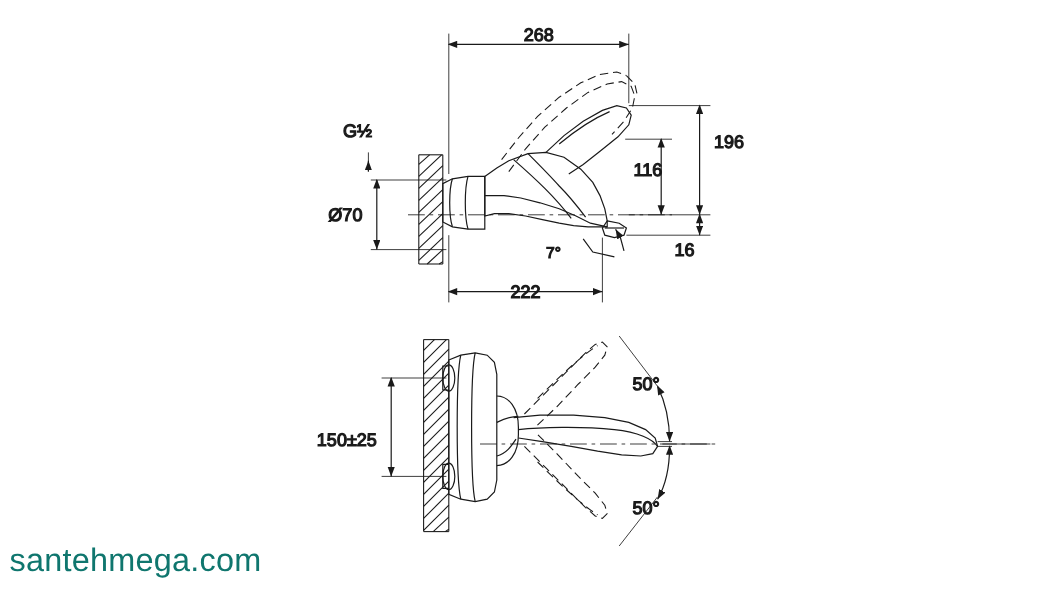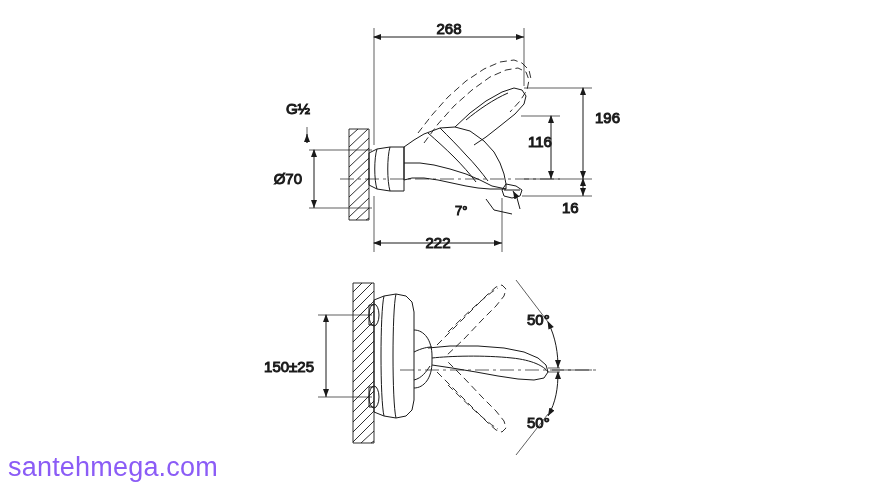--- a/index.html
+++ b/index.html
@@ -37,21 +37,21 @@
     font-family: "Liberation Sans", sans-serif;
     font-size: 13px;
     fill: #1a1a1a;
   }
   .watermark {
     position: absolute;
     left: 8px;
     top: 452px;
     font-family: "Liberation Sans", sans-serif;
     font-size: 27px;
-    color: #8b5cf6;
+    color: #0f766e;
     letter-spacing: 0.2px;
     white-space: nowrap;
   }
 </style>
 </head>
 <body>
 
 <div id="stage">
 
   <svg class="drawing" viewBox="0 0 880 500">

